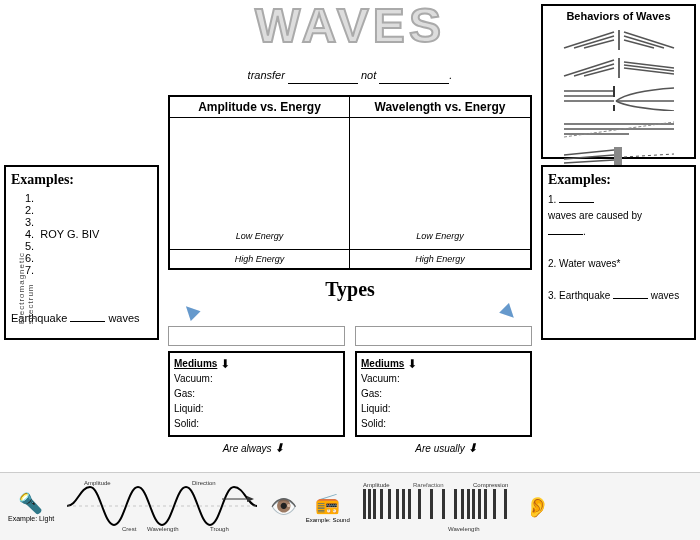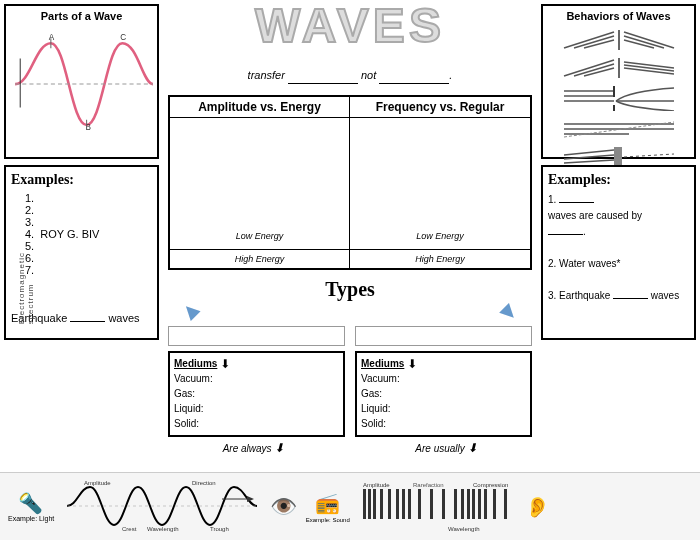--- a/index.html
+++ b/index.html
@@ -258,39 +258,20 @@
   <div class="waves-title">WAVES</div>
 
   <div class="subtitle">
     <br>
     <span>transfer</span>
     <span class="blank-line">&nbsp;</span>
     <span>not</span>
     <span class="blank-line">&nbsp;</span>.
   </div>
 
-  <div class="parts-box">
-    <div class="parts-box-title">Parts of a Wave</div>
-    <svg class="wave-svg" viewBox="0 0 140 100">
-
-      <path d="M5,55 C20,55 25,15 40,15 C55,15 60,95 75,95 C90,95 95,15 110,15 C125,15 130,55 140,55" fill="none" stroke="#e06080" stroke-width="2.5"></path>
-
-      <line x1="5" y1="55" x2="140" y2="55" stroke="#999" stroke-width="1" stroke-dasharray="4,3"></line>
-
-      <text x="38" y="12" font-size="8" fill="#333">A</text>
-      <text x="108" y="12" font-size="8" fill="#333">C</text>
-      <text x="74" y="100" font-size="8" fill="#333">B</text>
-
-      <line x1="10" y1="30" x2="10" y2="55" stroke="#333" stroke-width="1" marker-end="url(#arr)"></line>
-      <line x1="10" y1="78" x2="10" y2="55" stroke="#333" stroke-width="1"></line>
-
-      <line x1="40" y1="10" x2="40" y2="20" stroke="#666" stroke-width="1"></line>
-      <line x1="75" y1="90" x2="75" y2="100" stroke="#666" stroke-width="1"></line>
-    </svg>
-  </div>
 
   <div class="behaviors-box">
     <div class="behaviors-title">Behaviors of Waves</div>
     <div class="behavior-lines-container">
 
       <svg width="120" height="20" viewBox="0 0 120 20">
         <line x1="60" y1="0" x2="60" y2="20" stroke="#333" stroke-width="1.5"></line>
         <line x1="5" y1="18" x2="55" y2="2" stroke="#555" stroke-width="1.5"></line>
         <line x1="15" y1="18" x2="55" y2="6" stroke="#555" stroke-width="1.5"></line>
         <line x1="25" y1="18" x2="55" y2="10" stroke="#555" stroke-width="1.5"></line>
@@ -333,21 +314,21 @@
         <line x1="5" y1="12" x2="55" y2="8" stroke="#555" stroke-width="1.5"></line>
         <line x1="5" y1="16" x2="55" y2="13" stroke="#555" stroke-width="1.5"></line>
         <rect x="55" y="0" width="8" height="20" fill="#888"></rect>
         <line x1="65" y1="10" x2="115" y2="7" stroke="#555" stroke-width="1" stroke-dasharray="3,3"></line>
       </svg>
     </div>
   </div>
 
   <div class="energy-grid">
     <div class="grid-header">Amplitude vs. Energy</div>
-    <div class="grid-header" style="border-right:none;">Frequency vs. Regular</div>
+    <div class="grid-header" style="border-right:none;">Wavelength vs. Energy</div>
     <div class="grid-cell">
       <div class="grid-label-low">Low Energy</div>
     </div>
     <div class="grid-cell" style="border-right:none;">
       <div class="grid-label-low">Low Energy</div>
     </div>
     <div class="grid-label-high">High Energy</div>
     <div class="grid-label-high last">High Energy</div>
   </div>
 

